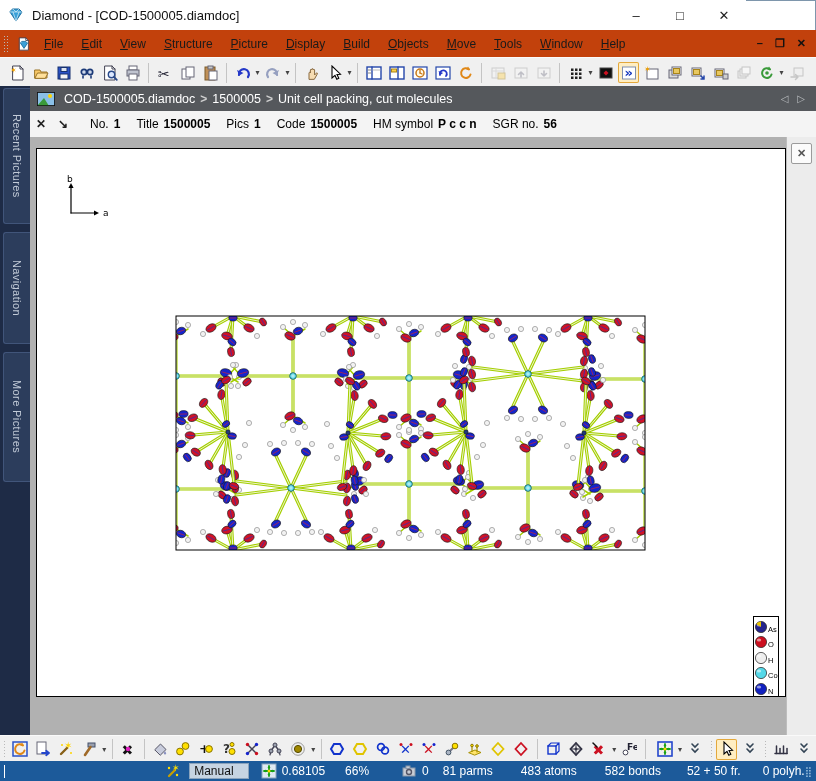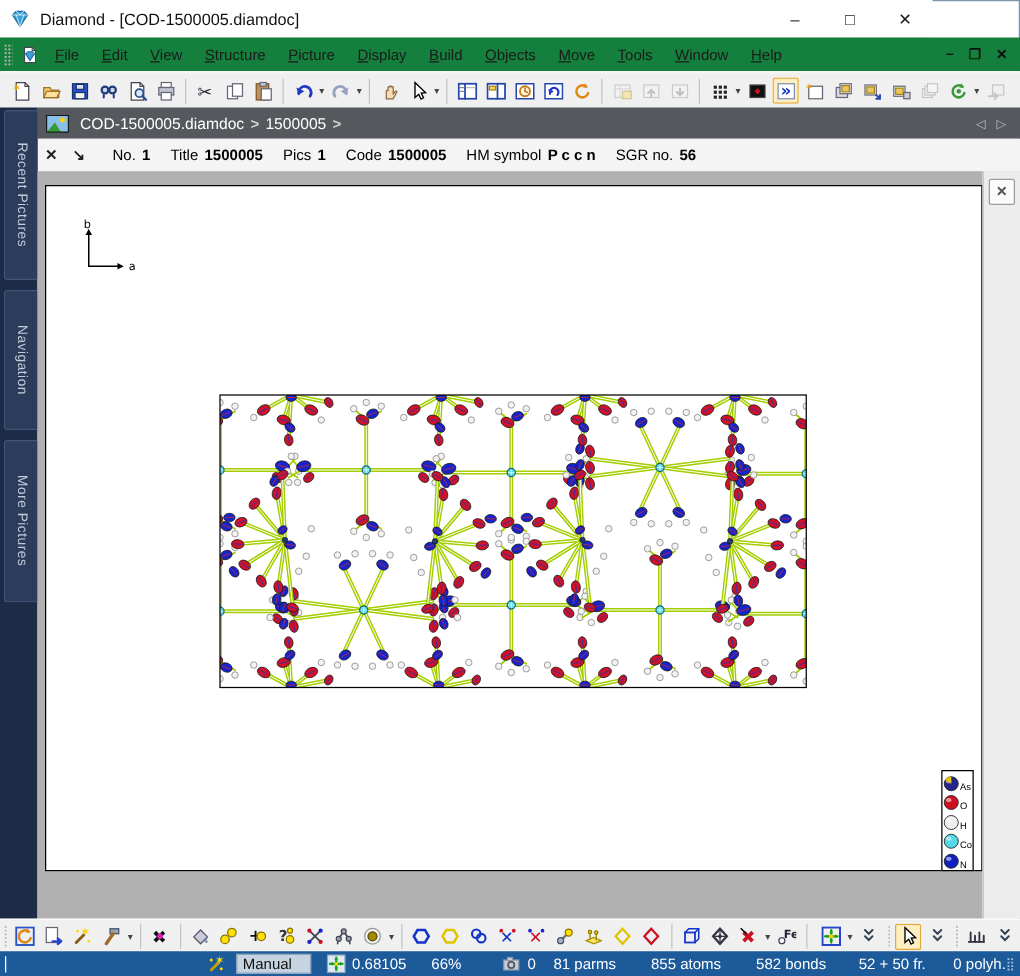--- a/index.html
+++ b/index.html
@@ -5,21 +5,21 @@
   html,body{margin:0;padding:0}
   body{width:816px;height:781px;position:relative;font-family:"Liberation Sans",sans-serif;
        background:#fff;overflow:hidden;box-shadow:inset 0 0 0 1px #7e96ac;font-size:12px;color:#111}
   .abs{position:absolute}
   
   #titlebar{left:0;top:0;width:746px;height:30px;background:#fff;display:flex;align-items:center;border-bottom:1px solid #e6e6e6}
   #title-text{margin-left:8px;font-size:13px;color:#111}
   #win-controls{margin-left:auto;display:flex}
   .wctl{width:44px;height:28px;display:flex;align-items:center;justify-content:center;font-size:13px;color:#222}
   
-  #menubar{left:0;top:30px;width:816px;height:27px;background:#15803d;display:flex;align-items:center}
+  #menubar{left:0;top:30px;width:816px;height:27px;background:#c2410c;display:flex;align-items:center}
   .grip{width:7px;height:18px;margin:0 3px;background-image:radial-gradient(#b9b9b9 35%,transparent 36%);background-size:3px 3px;align-self:center}
   .menu-item{padding:4px 9px;color:#1a1a1a}
   .menu-item u{text-decoration:underline}
   #child-controls{margin-left:auto;display:flex;gap:12px;margin-right:10px;font-size:11px;color:#111;font-weight:bold}
   
   #toolbar,#btoolbar{left:0;width:816px;background:#f0f0f0;display:flex;align-items:center;border-top:1px solid #fafafa;border-bottom:1px solid #d6d6d6}
   #toolbar{top:57px;height:29px}
   #btoolbar{top:735px;height:26px}
   .tb{width:21px;height:21px;display:flex;align-items:center;justify-content:center;border-radius:2px;margin:0 1px;flex:0 0 auto}
   .tb.sel{background:#ffeec2;box-shadow:inset 0 0 0 1px #e3a83c}
@@ -358,20 +358,21 @@
         <rect x="0" y="0" width="18" height="14" fill="#8ac0e8" stroke="#111" stroke-width="1"></rect>
         <path d="M0 14L7 6l5 8z" fill="#3a9a3a" stroke="none" stroke-width="1" stroke-linecap="round"></path>
         <circle cx="13" cy="4" r="2" fill="#ffd400" stroke="none" stroke-width="1"></circle>
         <rect x="0" y="0" width="18" height="14" fill="none" stroke="#111" stroke-width="1.5"></rect>
       </svg>
     </span>
   <span class="crumb-part">COD-1500005.diamdoc</span>
   <span class="crumb-sep">&gt;</span>
   <span class="crumb-part">1500005</span>
   <span class="crumb-sep">&gt;</span>
+  <span class="crumb-part">Unit cell packing, cut molecules</span>
   <span id="crumb-nav">
     <span>◁</span>
     <span>▷</span>
   </span>
 </div>
 
 <div id="infobar" class="abs">
   <span class="ib-icon">✕</span>
   <span class="ib-icon">↘</span>
   <span id="ib-fields" style="display:flex">
@@ -1615,18 +1616,18 @@
   <span id="st-zoom" class="st-item">66%</span>
   <span id="st-cam">
       <svg width="16" height="16" viewBox="0 0 16 16">
         <rect x="2" y="5" width="12" height="8" fill="#c8ccd4" stroke="#8a98aa" stroke-width="1"></rect>
         <rect x="5" y="3" width="4" height="2.5" fill="#c8ccd4" stroke="#8a98aa" stroke-width="1"></rect>
         <circle cx="8" cy="9" r="2.5" fill="none" stroke="#556" stroke-width="1.4"></circle>
       </svg>
     </span>
   <span id="st-camcount" class="st-item">0</span>
   <span id="st-parms" class="st-item">81 parms</span>
-  <span id="st-atoms" class="st-item">855 atoms</span>
+  <span id="st-atoms" class="st-item">483 atoms</span>
   <span id="st-bonds" class="st-item">582 bonds</span>
   <span id="st-frag" class="st-item">52 + 50 fr.</span>
   <span id="st-poly" class="st-item">0 polyh.</span>
   <span id="st-grip">⣿</span>
 </div>
 
 </body></html>

